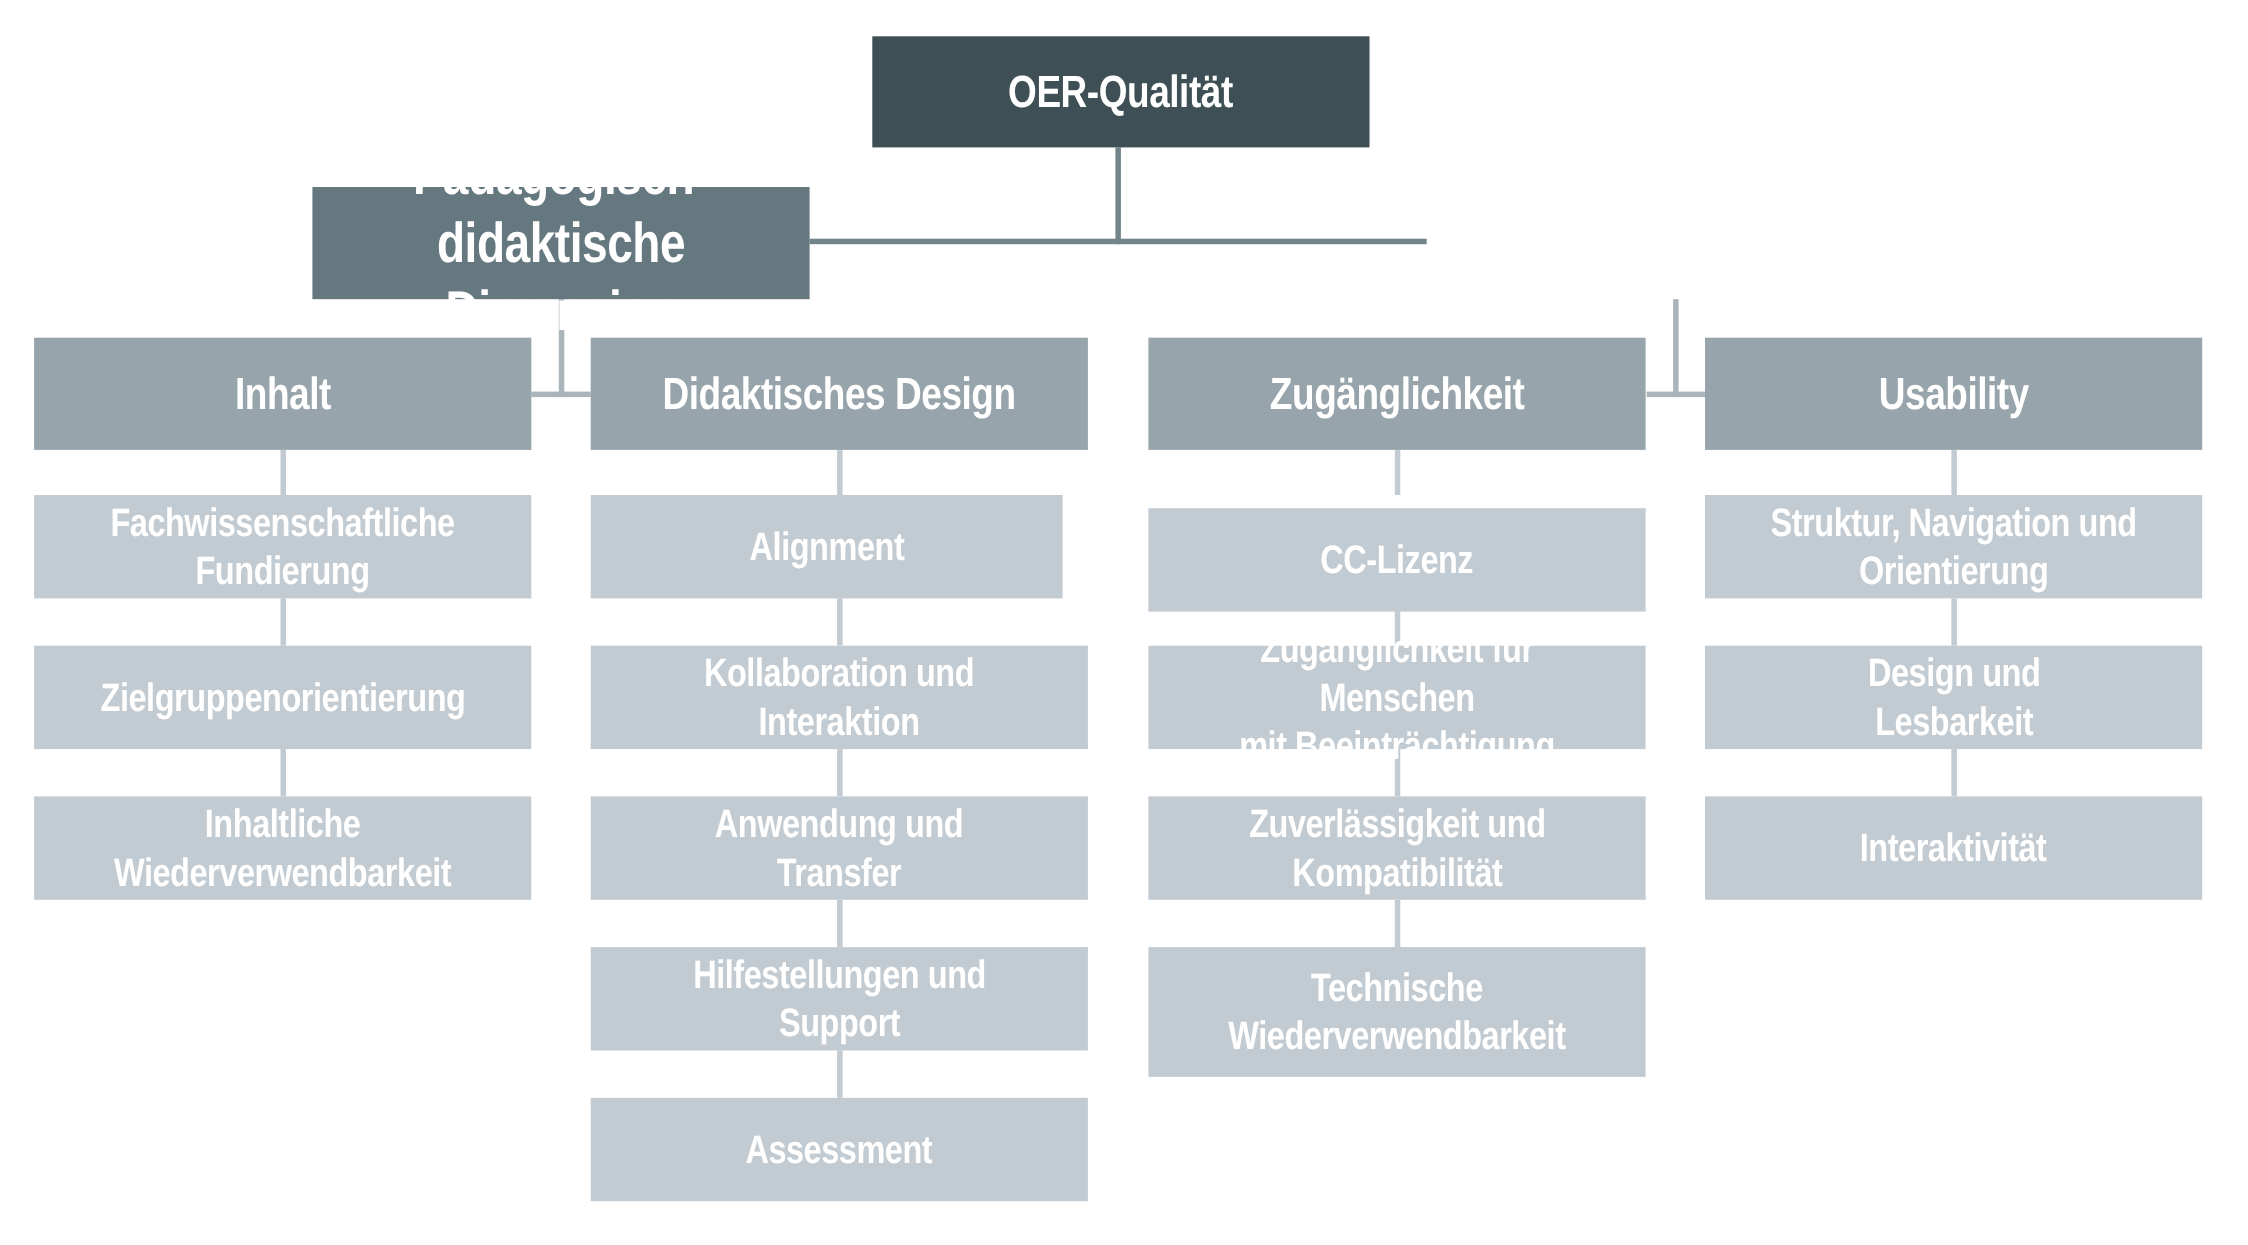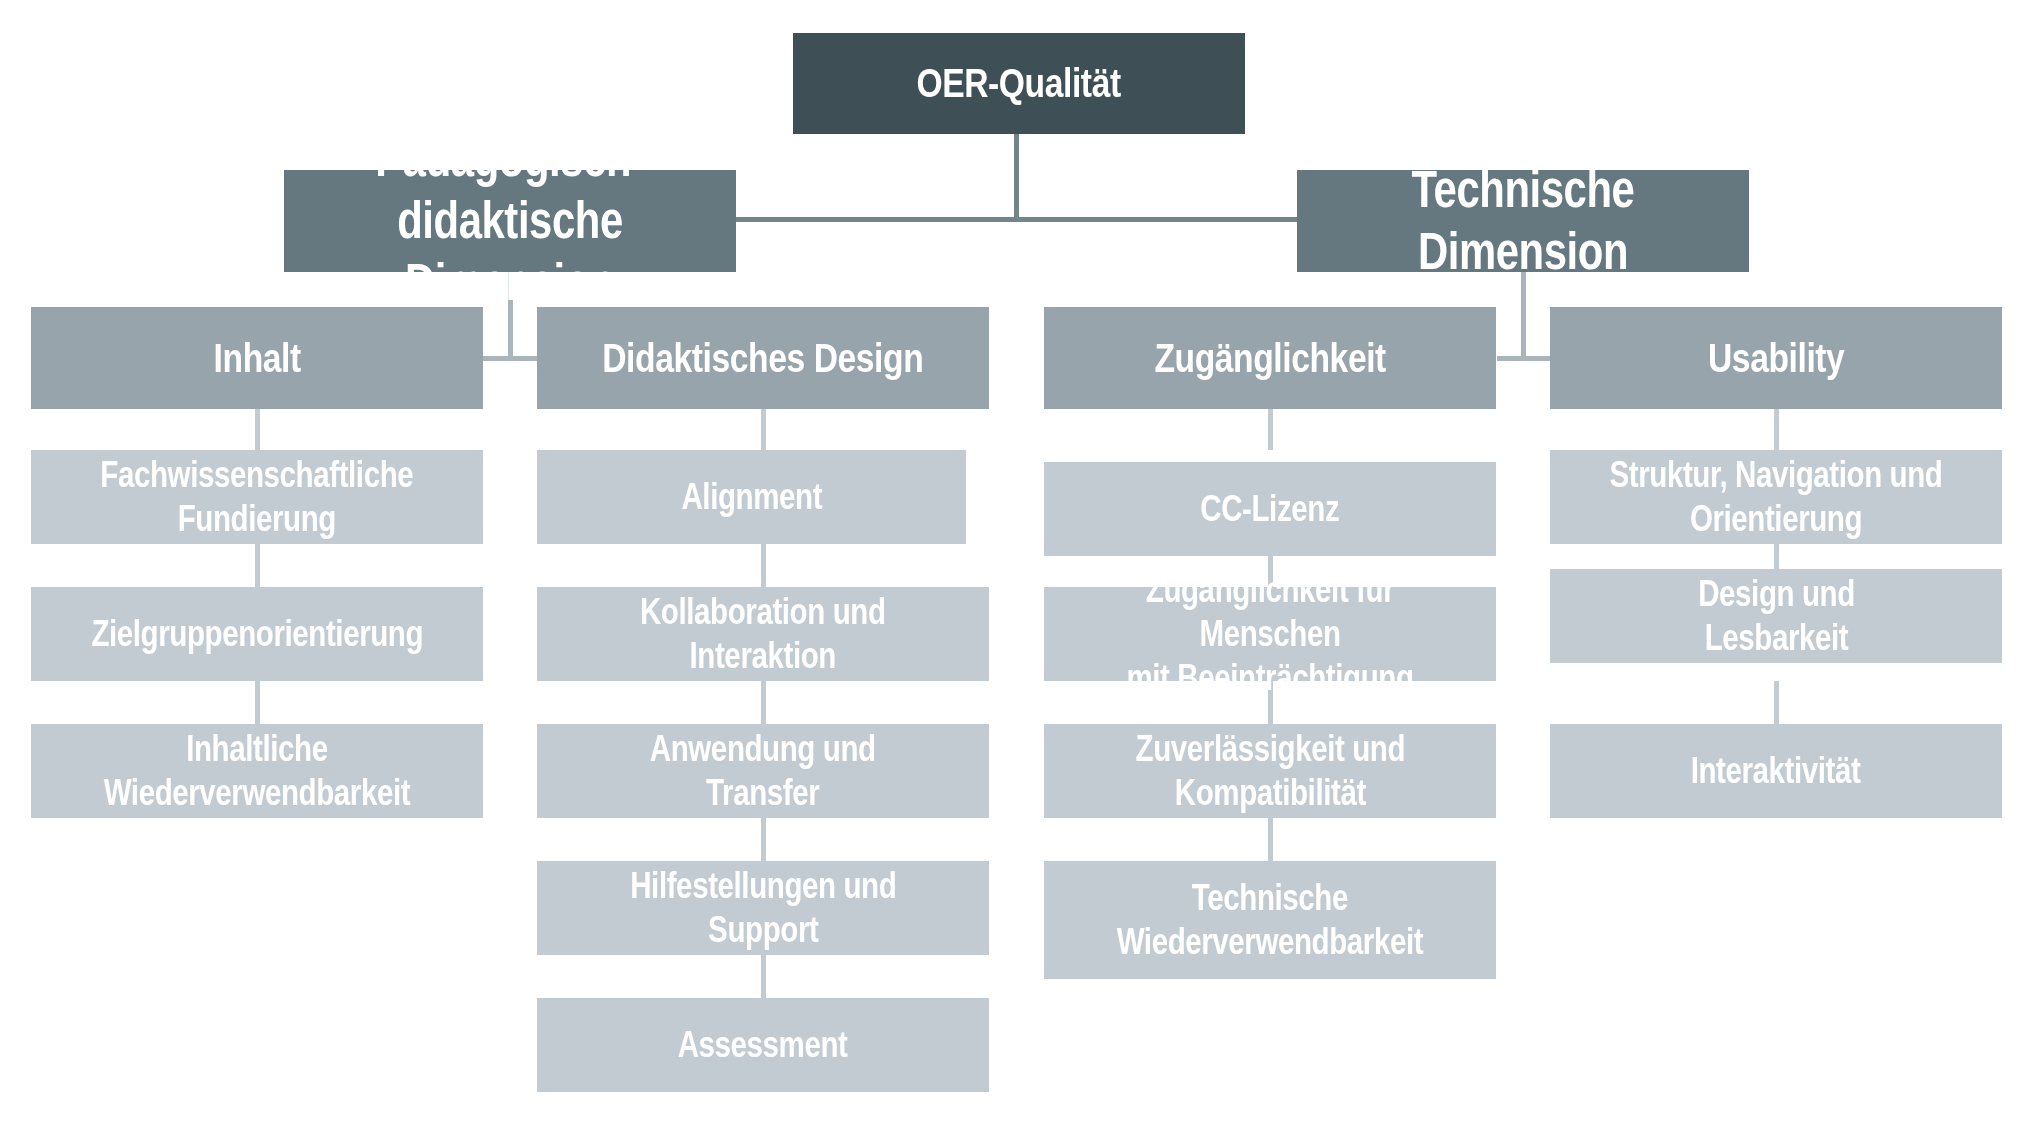--- a/index.html
+++ b/index.html
@@ -70,23 +70,20 @@
   <div class="line light" style="left:1774px; top:681px; width:5px; height:43px;"></div>
 
   <div class="node l1" style="left:793px; top:33px; width:452px; height:101px;">
     <span>OER-Qualität</span>
   </div>
 
   <div class="node l2" style="left:284px; top:170px; width:452px; height:102px;">
     <span>Pädagogisch-didaktische
 Dimension</span>
   </div>
-  <div class="node l2" style="left:1297px; top:170px; width:452px; height:102px;">
-    <span>Technische Dimension</span>
-  </div>
 
   <div class="node l3" style="left:31px; top:307px; width:452px; height:102px;">
     <span>Inhalt</span>
   </div>
   <div class="node l3" style="left:537px; top:307px; width:452px; height:102px;">
     <span>Didaktisches Design</span>
   </div>
   <div class="node l3" style="left:1044px; top:307px; width:452px; height:102px;">
     <span>Zugänglichkeit</span>
   </div>
@@ -138,21 +135,21 @@
   </div>
   <div class="node child" style="left:1044px; top:861px; width:452px; height:118px;">
     <span>Technische
 Wiederverwendbarkeit</span>
   </div>
 
   <div class="node child" style="left:1550px; top:450px; width:452px; height:94px;">
     <span>Struktur, Navigation und
 Orientierung</span>
   </div>
-  <div class="node child" style="left:1550px; top:569px; width:452px; height:94px;">
+  <div class="node child" style="left:1550px; top:587px; width:452px; height:94px;">
     <span>Design und
 Lesbarkeit</span>
   </div>
   <div class="node child" style="left:1550px; top:724px; width:452px; height:94px;">
     <span>Interaktivität</span>
   </div>
 
 </div>
 
 </body></html>

